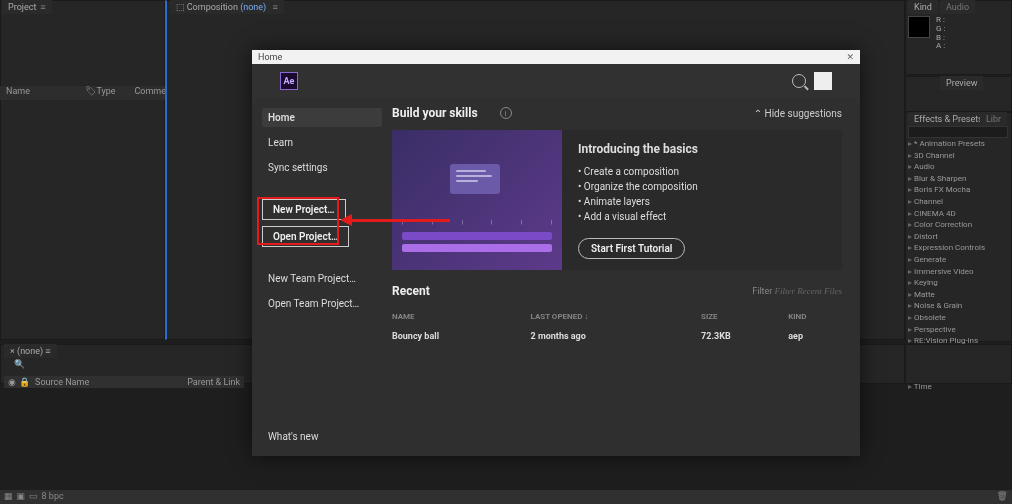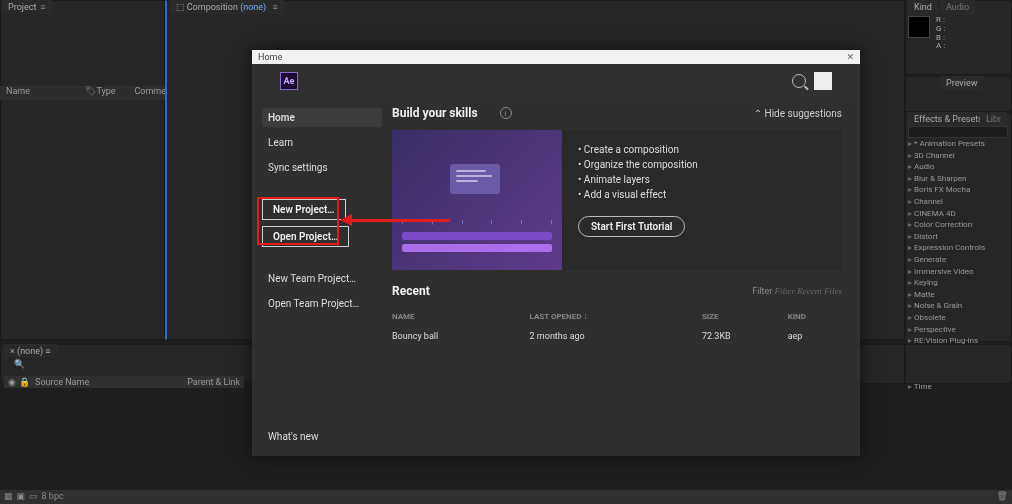--- a/index.html
+++ b/index.html
@@ -87,21 +87,21 @@
   .skills-text li::before { content:"• "; }
   .skills-text li { line-height:1.5; }
   .tut-btn { margin-top:14px; border:1px solid #bbb; border-radius:14px; padding:4px 12px; font-size:10px; color:#eee; background:transparent; cursor:pointer; font-weight:600; }
 
   .recent h3 { font-size:12px; color:#eee; margin-bottom:10px; }
   .recent-filter { float:right; font-size:9px; color:#888; margin-top:-22px; }
   .recent-filter em { color:#666; font-style:italic; margin-left:0;font-family:Liberation Serif, serif; }
   .recent-table { width:100%; font-size:9px; color:#bbb; border-collapse:collapse; }
   .recent-table th { text-align:left; text-transform:uppercase; font-size:8px; color:#888; font-weight:600; padding:4px 0; }
   .recent-table th.sortable::after { content:" ↓"; }
-  .recent-table td { padding:6px 0; color:#ddd; font-weight:400;margin-left:36px; }
+  .recent-table td { padding:6px 0; color:#ddd; font-weight:700;margin-left:36px; }
 
   .whatsnew { margin-top:auto; font-size:10px; color:#ddd; padding:4px 6px; cursor:pointer; }
 
   
   .anno-box { position:absolute; top:197px; left:257px; width:82px; height:48px; border:2px solid #e31b1b; pointer-events:none; }
   .anno-arrow { position:absolute; top:214px; left:340px; width:110px; height:12px; pointer-events:none; }
   .anno-arrow .shaft { position:absolute; top:5px; left:10px; right:0; height:3px; background:#e31b1b; }
   .anno-arrow .head { position:absolute; left:0; top:0; width:0; height:0; border-right:12px solid #e31b1b; border-top:6px solid transparent; border-bottom:6px solid transparent; }
 </style>
 </head>
@@ -233,20 +233,21 @@
               <span>|</span>
               <span>|</span>
               <span>|</span>
               <span>|</span>
               <span>|</span>
             </div>
           <div class="track t1"></div>
           <div class="track t2"></div>
         </div>
         <div class="skills-text">
+          <h4>Introducing the basics</h4>
           <ul>
             <li>Create a composition</li>
             <li>Organize the composition</li>
             <li>Animate layers</li>
             <li>Add a visual effect</li>
           </ul>
           <button class="tut-btn">Start First Tutorial</button>
         </div>
       </div>
 

